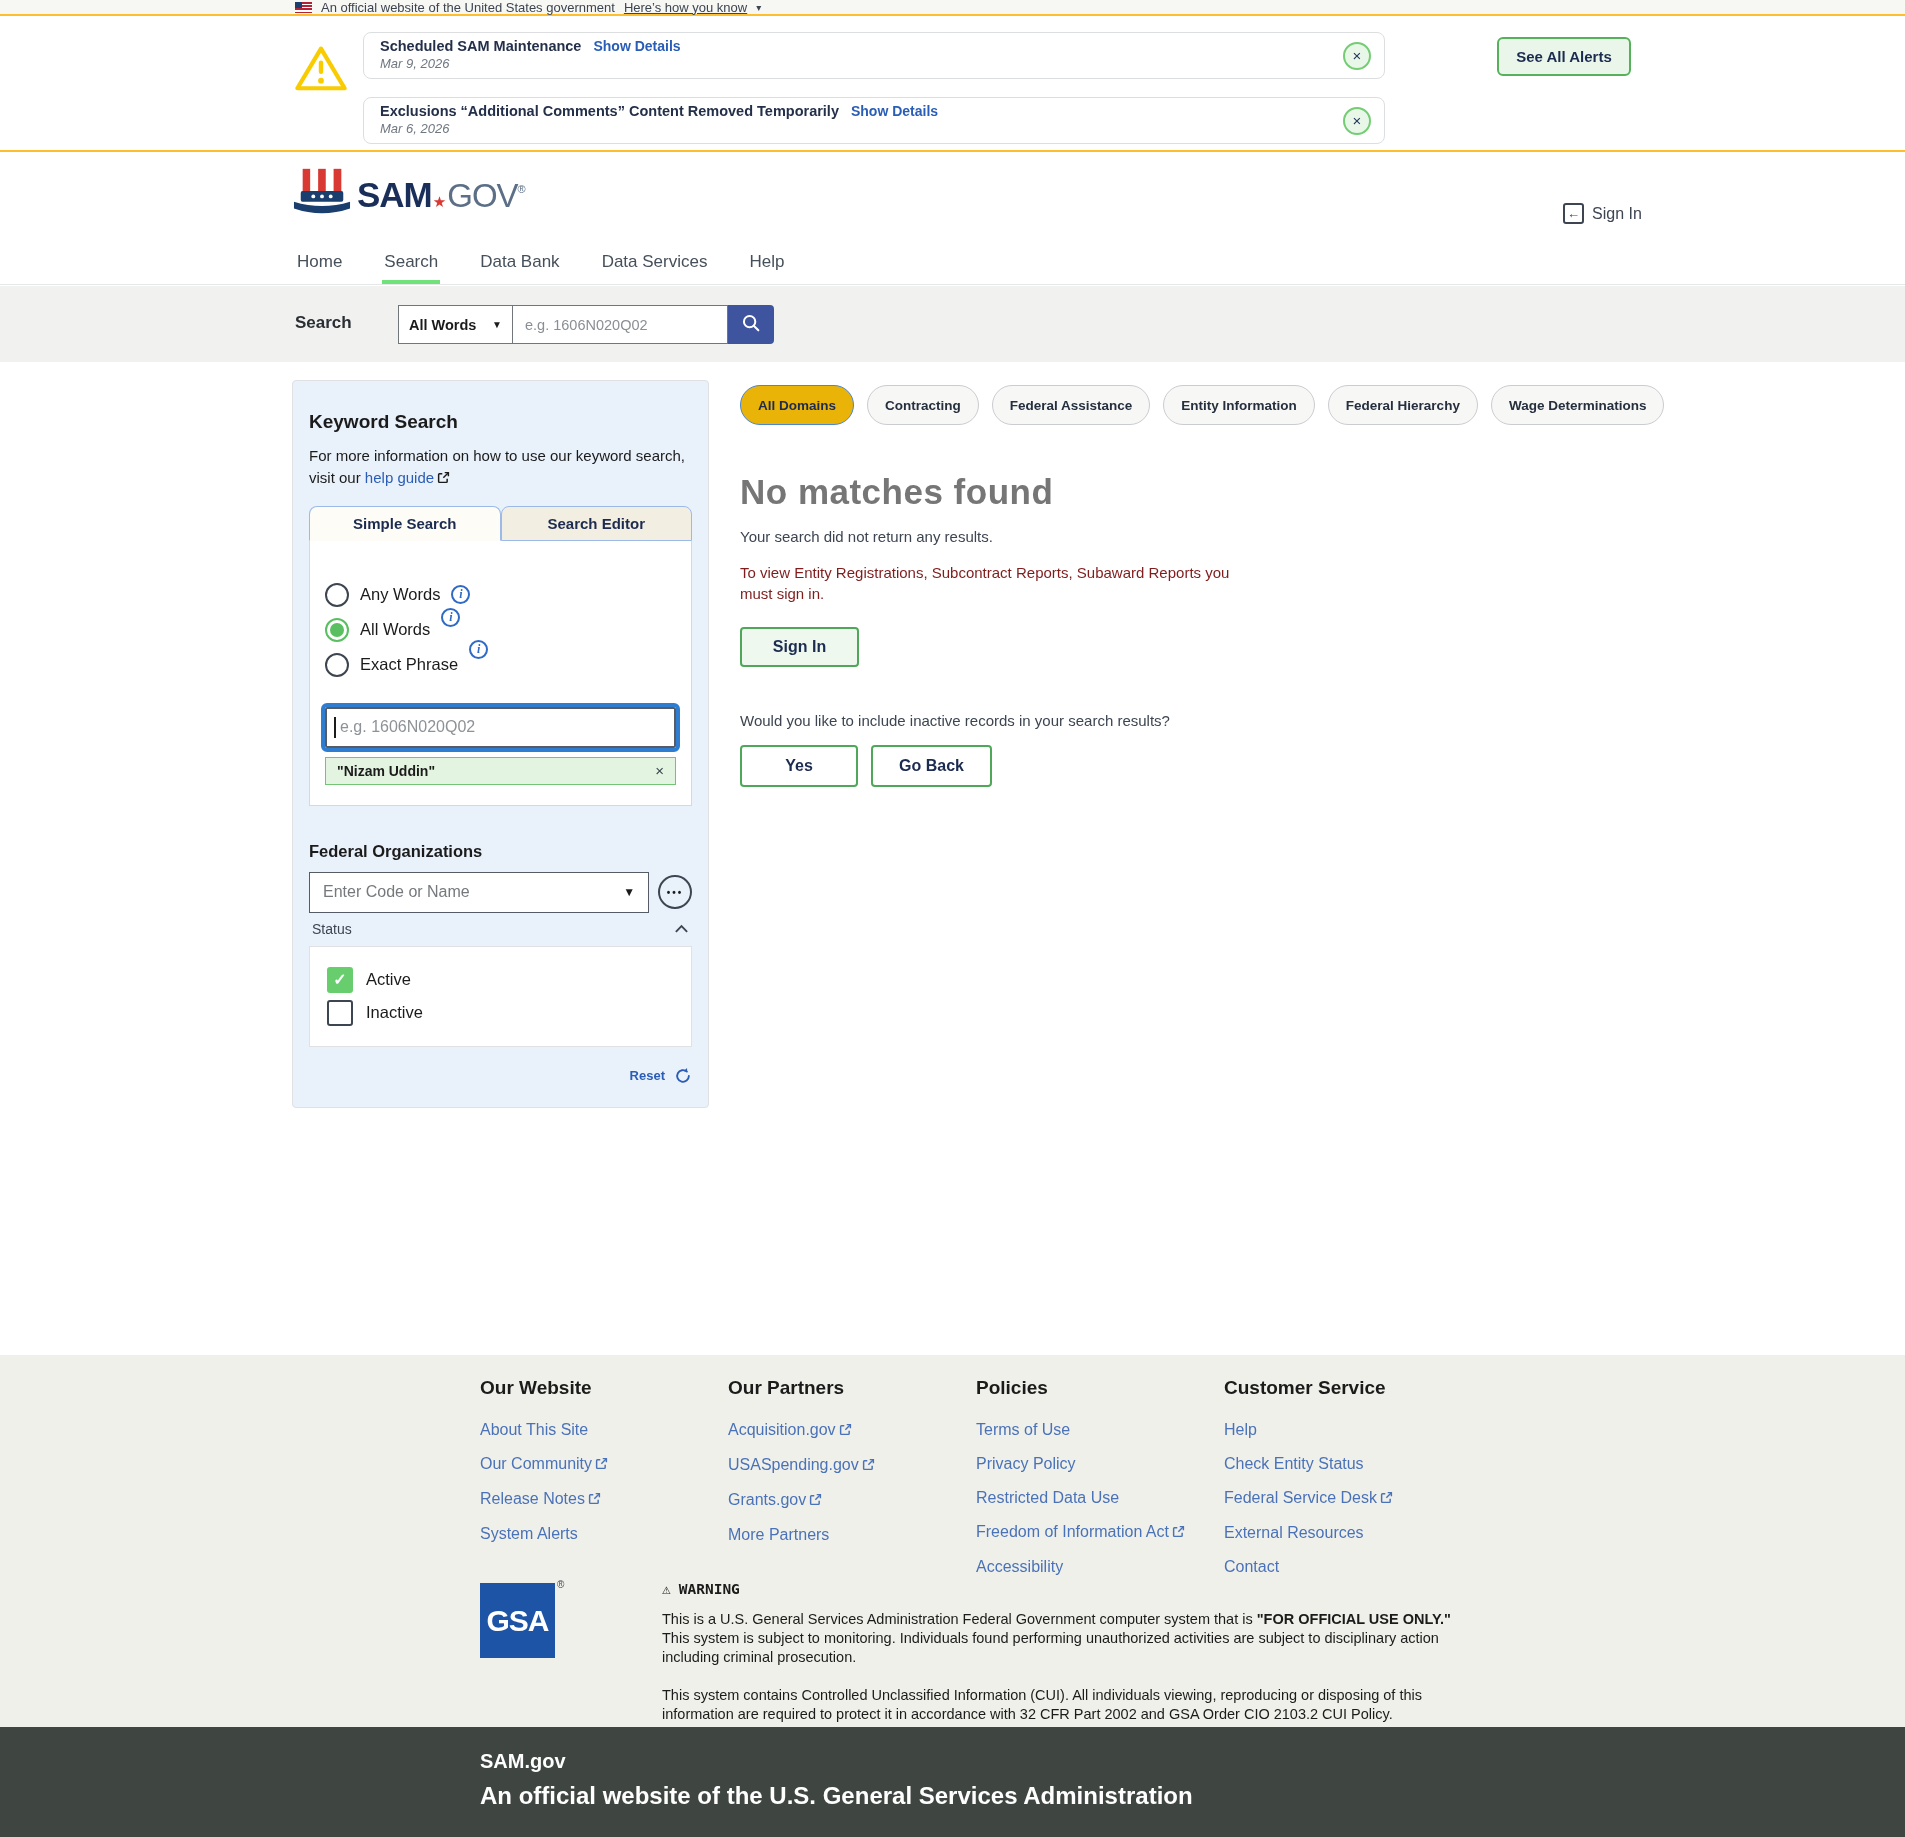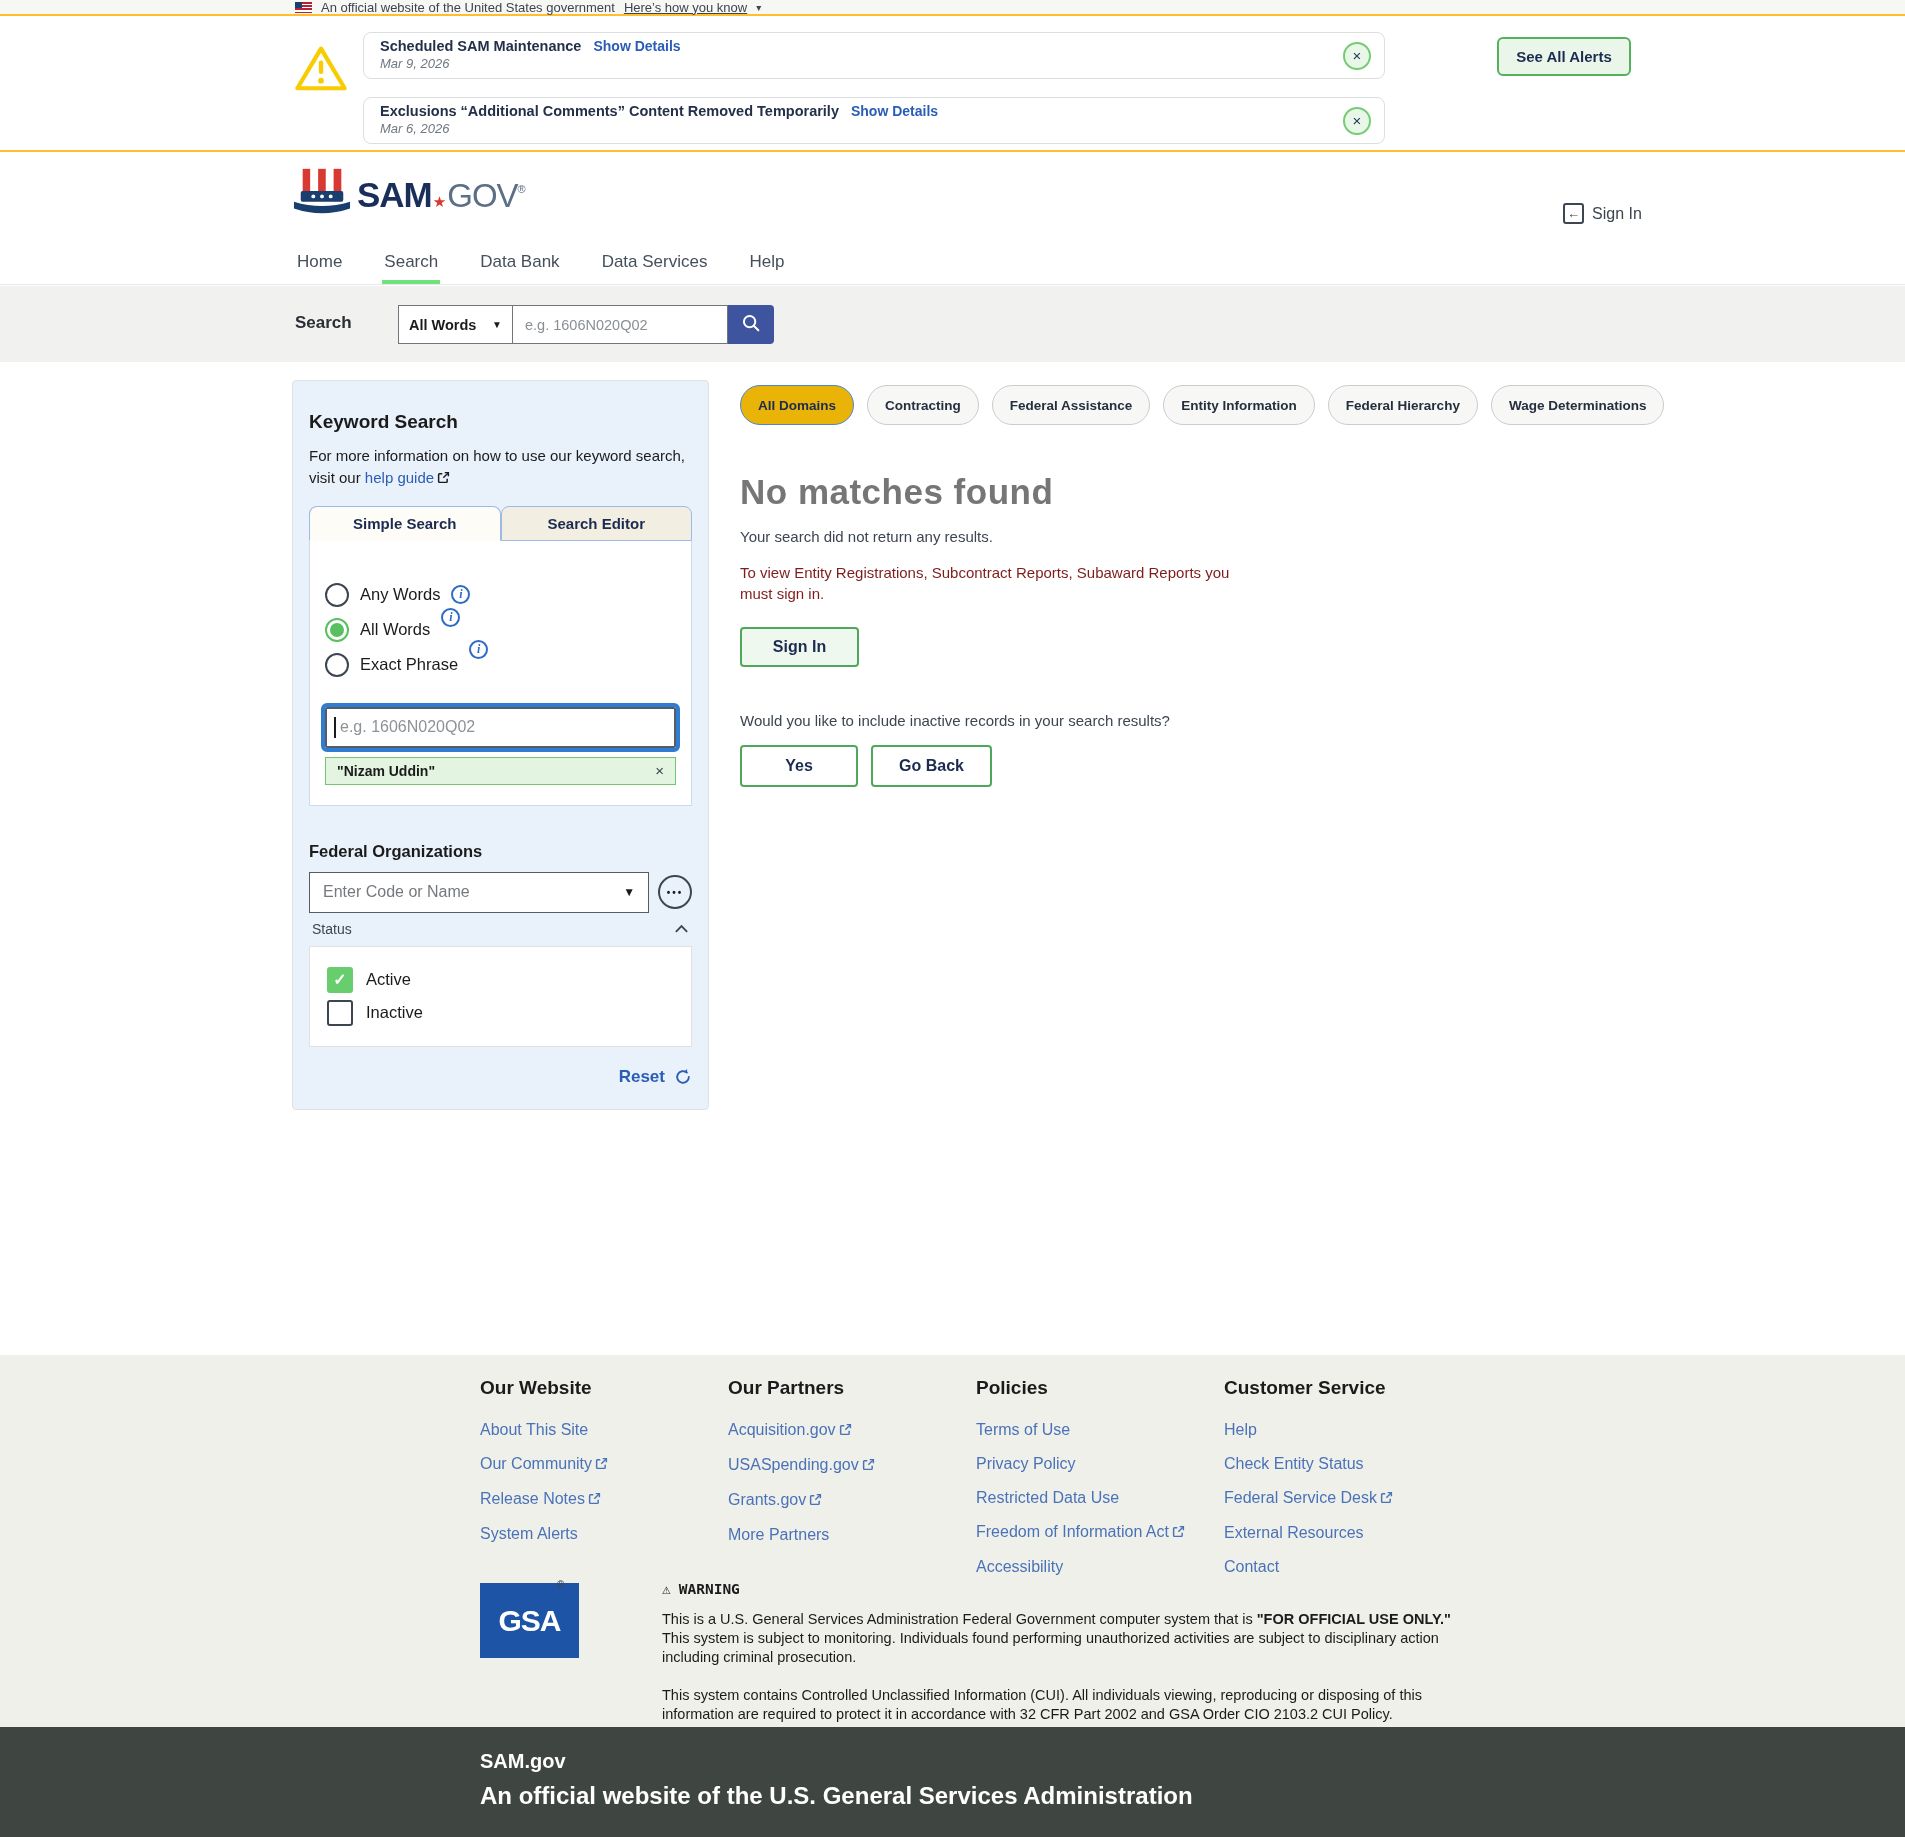--- a/index.html
+++ b/index.html
@@ -134,21 +134,21 @@
   .status-label { font-size:14px; color:#3d4551; }
   .status-chevron { cursor:pointer; display:flex; }
   .status-box { margin-top:9px; background:#fff; border:1px solid #dfe1e2; padding:13px 17px; }
   .check-row { display:flex; align-items:center; gap:13px; margin:7px 0; }
   .checkbox { width:26px; height:26px; border-radius:3px; flex:none; cursor:pointer; }
   .checkbox.checked { background:#68ce6d; display:flex; align-items:center; justify-content:center;
     color:#fff; font-size:16px; font-weight:bold; }
   .checkbox.unchecked { background:#fff; border:2px solid #3d4551; }
   .check-label { font-size:16.5px; color:#1b1b1b; }
   .reset-row { margin-top:20px; display:flex; justify-content:flex-end; align-items:center; gap:9px; }
-  .reset-label { font-size:17px; font-weight:bold; color:#2a5db6; cursor:pointer;padding-left:20px; }
+  .reset-label { font-size:13px; font-weight:bold; color:#2a5db6; cursor:pointer;padding-left:20px; }
   .reset-ico { display:flex; cursor:pointer; }
 
   
   .results { position:absolute; left:740px; top:23px; width:840px; }
   .pills { display:flex; gap:13px; }
   .pill { height:40px; padding:0 17px; border-radius:21px; display:flex; align-items:center;
     justify-content:center; font-size:13.5px; font-weight:bold; color:#252f3e;
     background:#f7f7f5; border:1px solid #cbccd0; cursor:pointer; white-space:nowrap; }
   .pill.active { background:#eab308; border:1.5px solid #4a86d2; color:#1c2b50; }
   .nm-title { margin-top:47px; font-size:35px; font-weight:bold; color:#767676; letter-spacing:0.5px; }
@@ -163,21 +163,21 @@
   .btn-yes { width:118px; height:42px; background:#fff; border:2px solid #4fa85a; }
   .btn-goback { width:121px; height:42px; background:#fff; border:2px solid #4fa85a; }
 
   
   .footer { position:absolute; left:0; top:1355px; width:1905px; height:372px; background:#f0f0ea; }
   .footer-cols { position:absolute; left:480px; top:22px; display:grid;
     grid-template-columns:248px 248px 248px 260px; }
   .fcol-heading { font-size:19px; font-weight:bold; color:#1b1b1b; margin-bottom:21px; }
   .fcol-link { display:block; font-size:16px; color:#4a72b8; margin-bottom:15px; line-height:19px;
     cursor:pointer; text-decoration:none; }
-  .gsa-logo { position:absolute; left:480px; top:228px; width:99px; height:75px; background:#1d54a5;
+  .gsa-logo { position:absolute; left:480px; top:228px; width:75px; height:75px; background:#1d54a5;
     display:flex; align-items:center; justify-content:center; }
   .gsa-text { color:#fff; font-size:30px; font-weight:bold; letter-spacing:-1px; }
   .gsa-reg { position:absolute; left:557px; top:224px; font-size:10px; color:#3d4551; }
   .warn-block { position:absolute; left:662px; top:226px; width:790px; }
   .warn-title { font-family:"DejaVu Sans Mono", monospace; font-size:14.5px; font-weight:bold;
     color:#1b1b1b; display:flex; align-items:center; gap:8px; }
   .warn-p { margin-top:13px; font-size:14.5px; line-height:19px; color:#1b1b1b; }
   .warn-p b { font-weight:bold; }
   .warn-p2 { margin-top:19px; }
 

